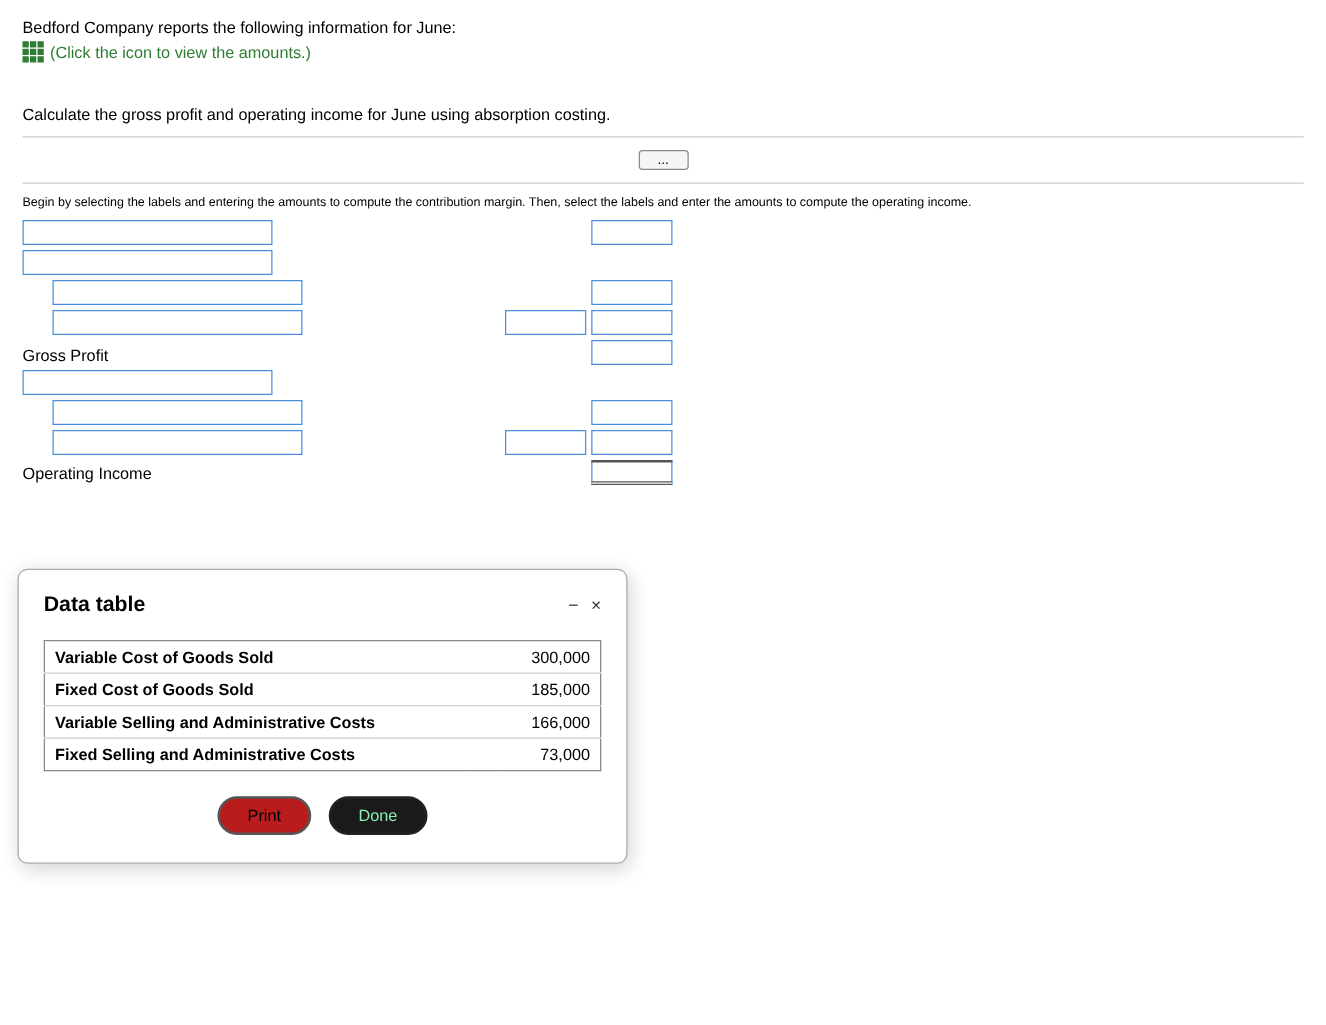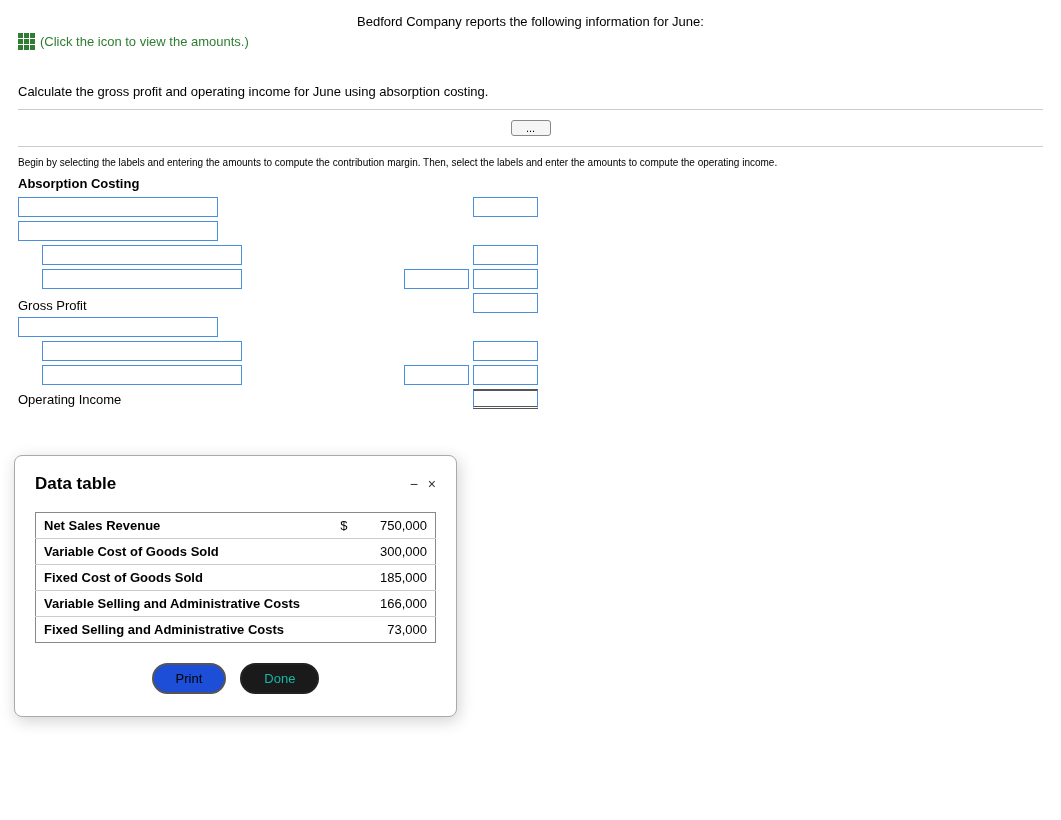--- a/index.html
+++ b/index.html
@@ -8,21 +8,20 @@
       font-size: 13px;
       background: #fff;
       color: #000;
       width: 1061px;
       min-height: 820px;
       padding: 14px 18px;
     }
     .intro-text {
       margin-bottom: 4px;
       font-size: 13px;
-      text-align: center;
     }
     .click-icon-link {
       color: #2e7d32;
       text-decoration: none;
       display: flex;
       align-items: center;
       gap: 5px;
       margin-bottom: 6px;
       font-size: 13px;
     }
@@ -122,21 +121,21 @@
       width: 65px;
       border-top: 2px solid #000;
       border-bottom: 3px double #000;
     }
 
     
     .modal-overlay {
       position: absolute;
       top: 455px;
       left: 14px;
-      width: 443px;
+      width: 488px;
       background: #fff;
       border: 1px solid #aaa;
       border-radius: 8px;
       box-shadow: 2px 4px 16px rgba(0,0,0,0.18);
       padding: 18px 20px 22px 20px;
     }
     .modal-header {
       display: flex;
       align-items: center;
       justify-content: space-between;
@@ -187,30 +186,30 @@
     }
     .modal-footer {
       display: flex;
       justify-content: center;
       gap: 14px;
     }
     .btn-print {
       border: 2px solid #555;
       border-radius: 20px;
       padding: 6px 22px;
-      background: #1d4ed8;
+      background: #b91c1c;
       font-size: 13px;
       cursor: pointer;
     }
     .btn-done {
       border: 2px solid #222;
       border-radius: 20px;
       padding: 6px 22px;
       background: #1a1a1a;
-      color: #14b8a6;
+      color: #86efac;
       font-size: 13px;
       cursor: pointer;
     }
   </style>
 </head>
 <body>
 
 <p class="intro-text">Bedford Company reports the following information for June:</p>
 
 <a class="click-icon-link">
@@ -232,21 +231,20 @@
 
 <hr class="divider">
 
 <button class="expand-btn">...</button>
 
 <hr class="divider">
 
 <p class="begin-text">Begin by selecting the labels and entering the amounts to compute the contribution margin. Then, select the labels and enter the amounts to compute the operating income.</p>
 
 <div class="form-area">
-  <div class="section-title">Absorption Costing</div>
 
   <div class="form-row">
     <input type="text" class="input-wide" style="">
     <span style="flex:1"></span>
     <input type="text" class="input-amount" style="">
   </div>
 
   <div class="form-row">
     <input type="text" class="input-wide" style="">
   </div>
@@ -296,25 +294,20 @@
   <div class="modal-header">
     <span class="modal-title">Data table</span>
     <div class="modal-controls">
       <button class="modal-minimize">−</button>
       <button class="modal-close">×</button>
     </div>
   </div>
 
   <table class="data-table">
     <tbody id="data-table-body">
-    <tr>
-          <td class="label-cell">Net Sales Revenue</td>
-          <td class="dollar-cell">$</td>
-          <td class="amount-cell">750,000</td>
-        </tr>
         <tr>
           <td class="label-cell">Variable Cost of Goods Sold</td>
           <td class="dollar-cell"></td>
           <td class="amount-cell">300,000</td>
         </tr>
         <tr>
           <td class="label-cell">Fixed Cost of Goods Sold</td>
           <td class="dollar-cell"></td>
           <td class="amount-cell">185,000</td>
         </tr>

